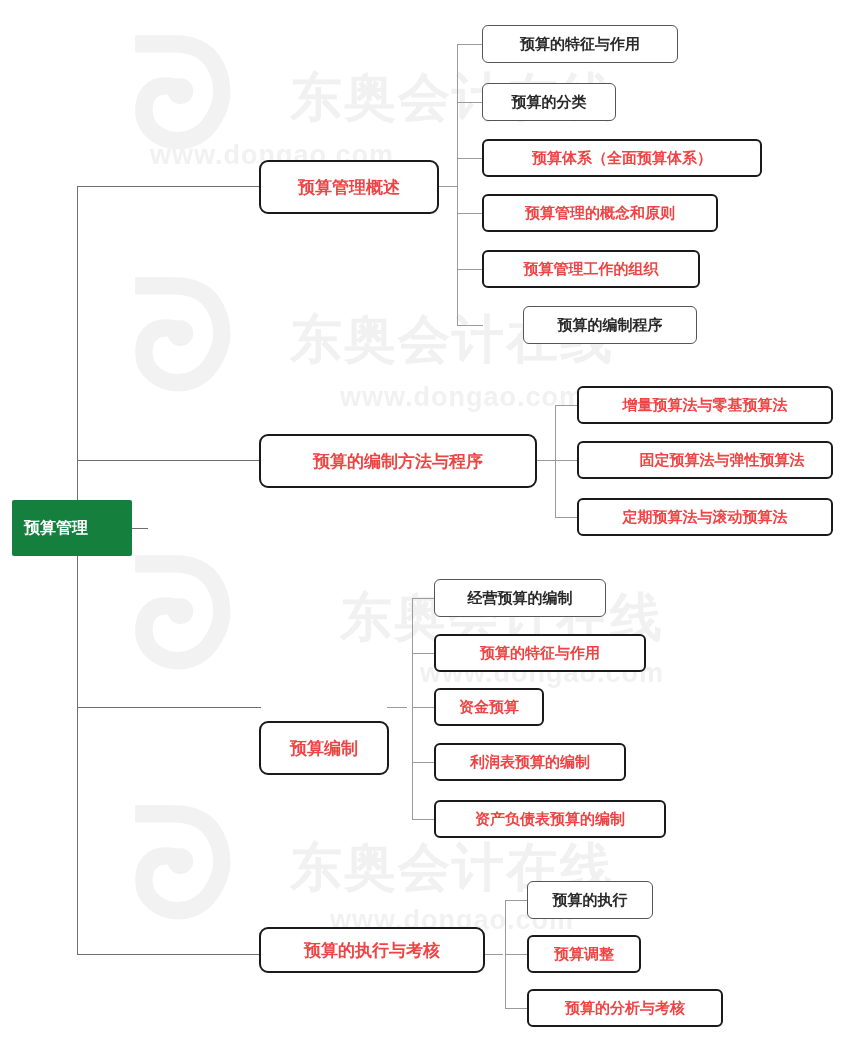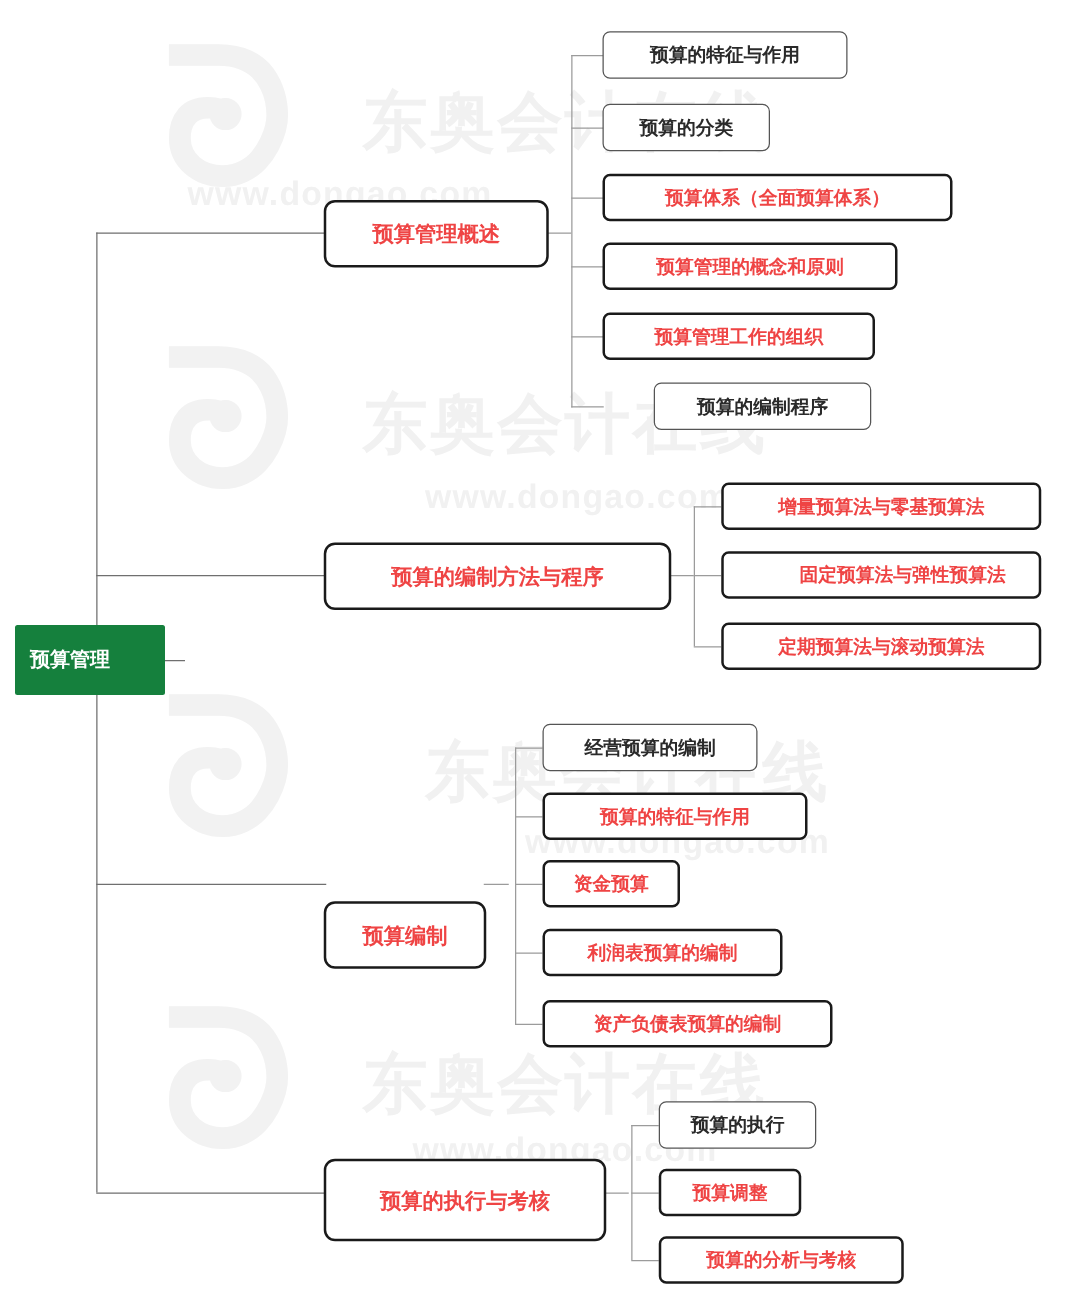--- a/index.html
+++ b/index.html
@@ -150,21 +150,21 @@
   <div class="line v" style="left:505px;top:900px;height:108px;"></div>
   <div class="line h" style="left:505px;top:900px;width:22px;"></div>
   <div class="line h" style="left:505px;top:954px;width:22px;"></div>
   <div class="line h" style="left:505px;top:1008px;width:22px;"></div>
 
   <div class="node root" style="left:12px;top:500px;width:120px;height:56px;">预算管理</div>
 
   <div class="node lvl1" style="left:259px;top:160px;width:180px;height:54px;">预算管理概述</div>
   <div class="node lvl1" style="left:259px;top:434px;width:278px;height:54px;">预算的编制方法与程序</div>
   <div class="node lvl1" style="left:259px;top:681px;width:130px;height:54px;margin-top:40px;">预算编制</div>
-  <div class="node lvl1" style="left:259px;top:927px;width:226px;height:66px;">预算的执行与考核</div>
+  <div class="node lvl1" style="left:259px;top:927px;width:226px;height:46px;">预算的执行与考核</div>
 
   <div class="node lvl2 light" style="left:482px;top:25px;width:196px;height:38px;">预算的特征与作用</div>
   <div class="node lvl2 light" style="left:482px;top:83px;width:134px;height:38px;">预算的分类</div>
   <div class="node lvl2 strong" style="left:482px;top:139px;width:280px;height:38px;">预算体系（全面预算体系）</div>
   <div class="node lvl2 strong" style="left:482px;top:194px;width:236px;height:38px;">预算管理的概念和原则</div>
   <div class="node lvl2 strong" style="left:482px;top:250px;width:218px;height:38px;">预算管理工作的组织</div>
   <div class="node lvl2 light" style="left:482px;top:306px;width:174px;height:38px;margin-left:41px;">预算的编制程序</div>
 
   <div class="node lvl2 strong" style="left:577px;top:386px;width:256px;height:38px;">增量预算法与零基预算法</div>
   <div class="node lvl2 strong" style="left:577px;top:441px;width:256px;height:38px;padding-left:46px;">固定预算法与弹性预算法</div>

